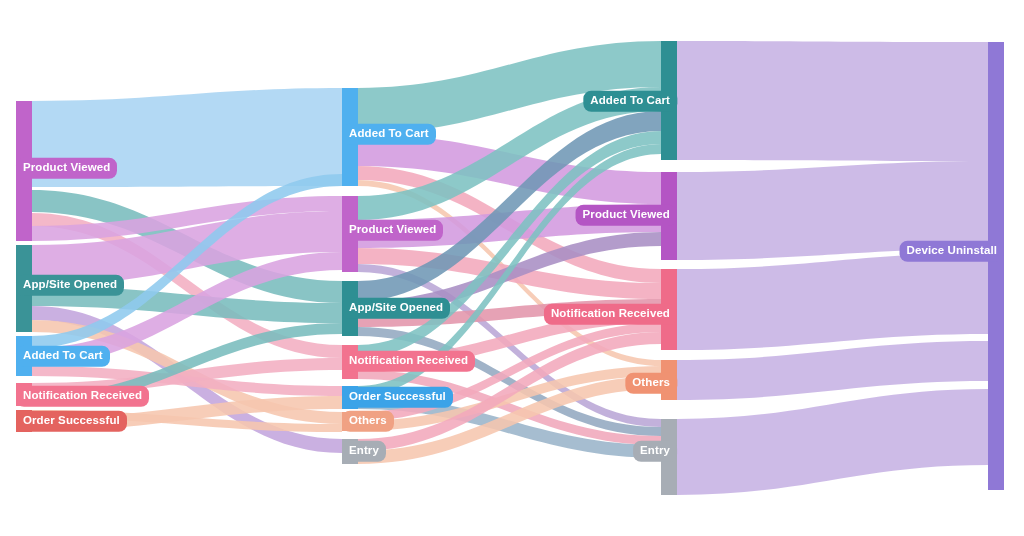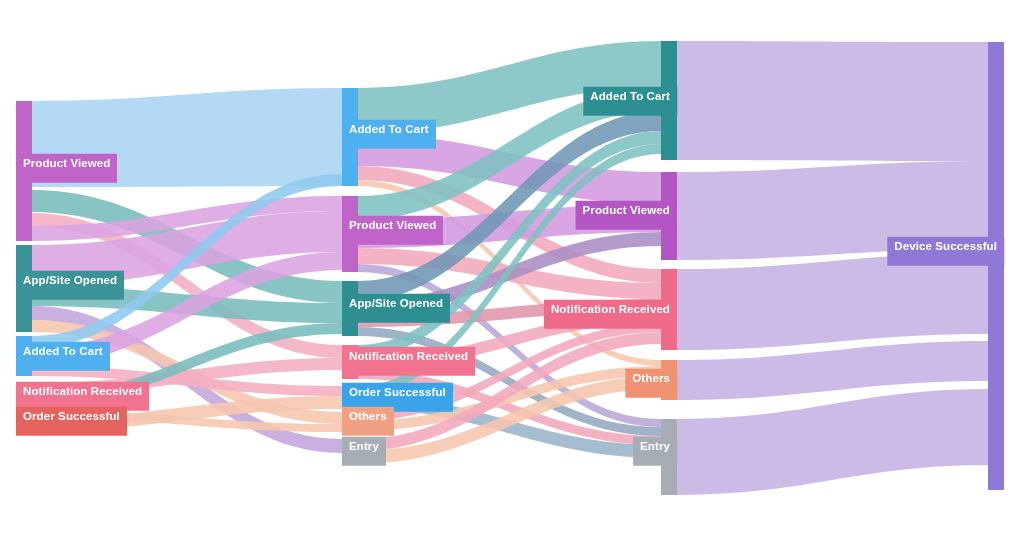--- a/index.html
+++ b/index.html
@@ -26,22 +26,22 @@
     height: 536px;
     display: block;
   }
   .node-label {
     position: absolute;
     color: #ffffff;
     font-size: 11.5px;
     font-weight: bold;
     letter-spacing: 0.1px;
     white-space: nowrap;
-    padding: 4px 7px 13px 7px;
-    border-radius: 0;
+    padding: 4px 7px 5px 7px;
+    border-radius: 8px;
     line-height: 1;
     box-sizing: border-box;
     pointer-events: auto;
   }
   .label-left  { transform: translate(0, -50%); }
   .label-right { transform: translate(-100%, -50%); }
 </style>
 </head>
 <body>
 
@@ -122,15 +122,15 @@
       <div class="node-label label-left" style="background: rgb(46, 143, 147); top: 308px; left: 342px;">App/Site Opened</div>
       <div class="node-label label-left" style="background: rgb(242, 115, 143); top: 361px; left: 342px;">Notification Received</div>
       <div class="node-label label-left" style="background: rgb(59, 163, 232); top: 397px; left: 342px;">Order Successful</div>
       <div class="node-label label-left" style="background: rgb(240, 161, 131); top: 421px; left: 342px;">Others</div>
       <div class="node-label label-left" style="background: rgb(167, 173, 181); top: 451px; left: 342px;">Entry</div>
       <div class="node-label label-right" style="background: rgb(46, 143, 147); top: 101px; left: 677px;">Added To Cart</div>
       <div class="node-label label-right" style="background: rgb(180, 85, 196); top: 215px; left: 677px;">Product Viewed</div>
       <div class="node-label label-right" style="background: rgb(239, 107, 137); top: 314px; left: 677px;">Notification Received</div>
       <div class="node-label label-right" style="background: rgb(240, 146, 114); top: 383px; left: 677px;">Others</div>
       <div class="node-label label-right" style="background: rgb(167, 173, 181); top: 451px; left: 677px;">Entry</div>
-      <div class="node-label label-right" style="background: rgb(143, 120, 214); top: 251px; left: 1004px;">Device Successful</div>
+      <div class="node-label label-right" style="background: rgb(143, 120, 214); top: 251px; left: 1004px;">Device Uninstall</div>
     </div>
 </div>
 
 </body></html>

